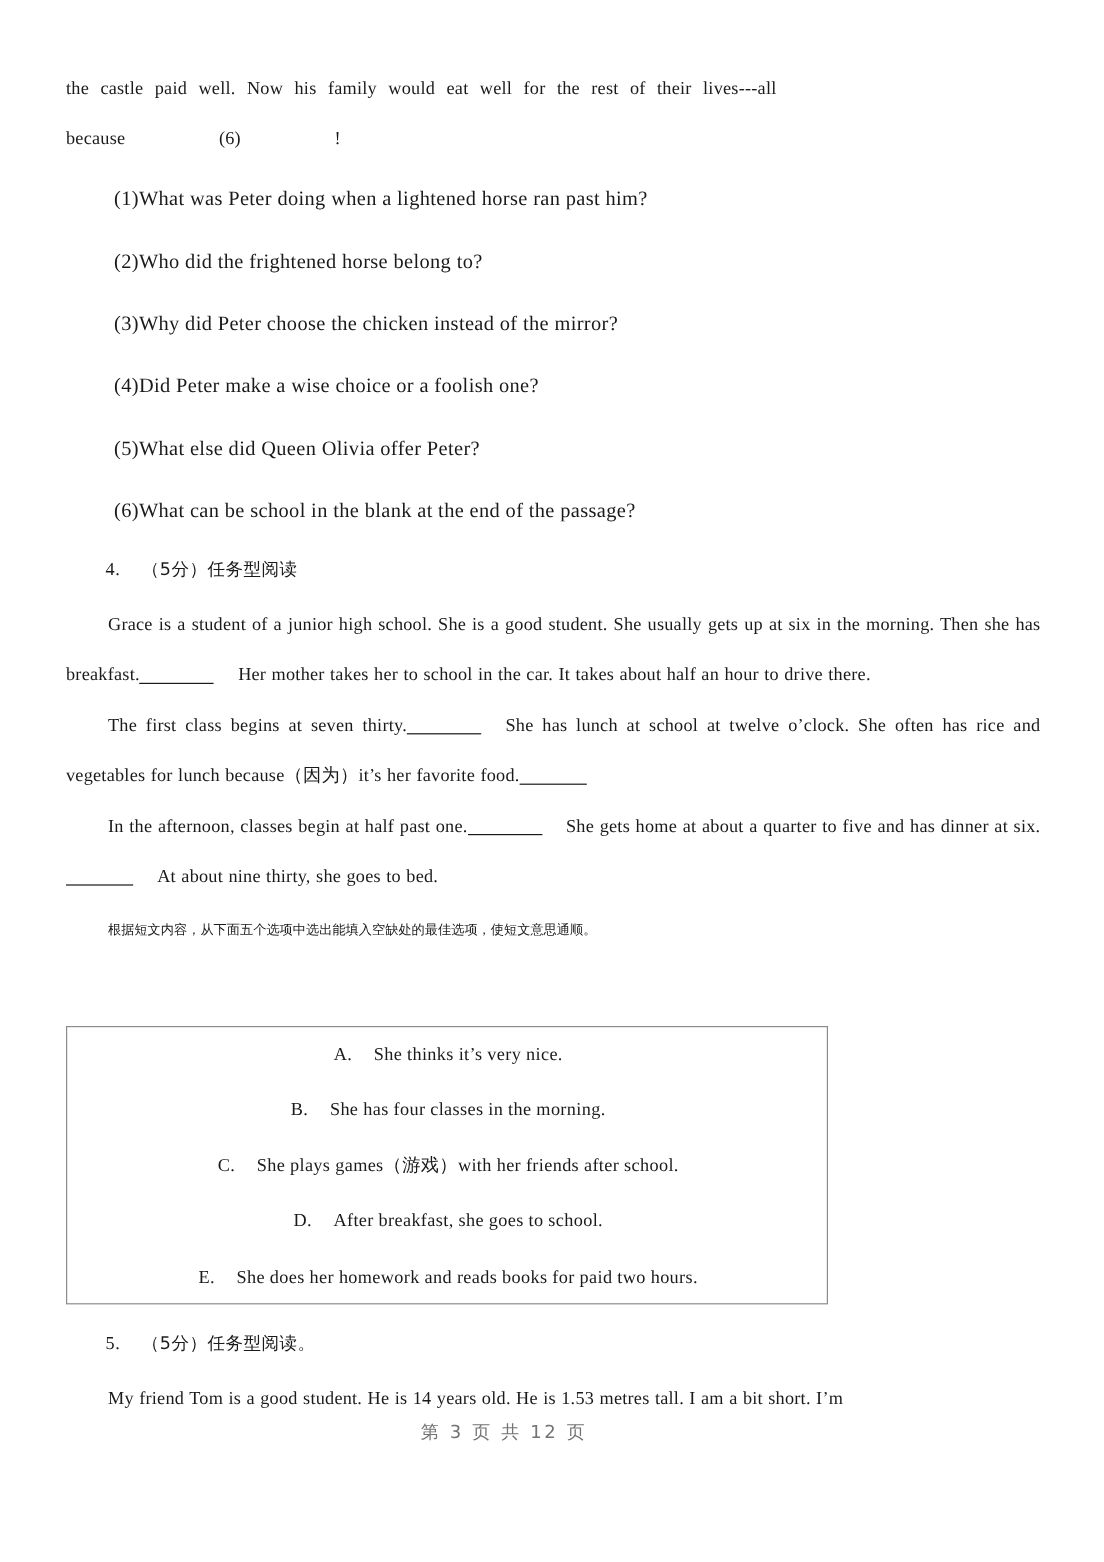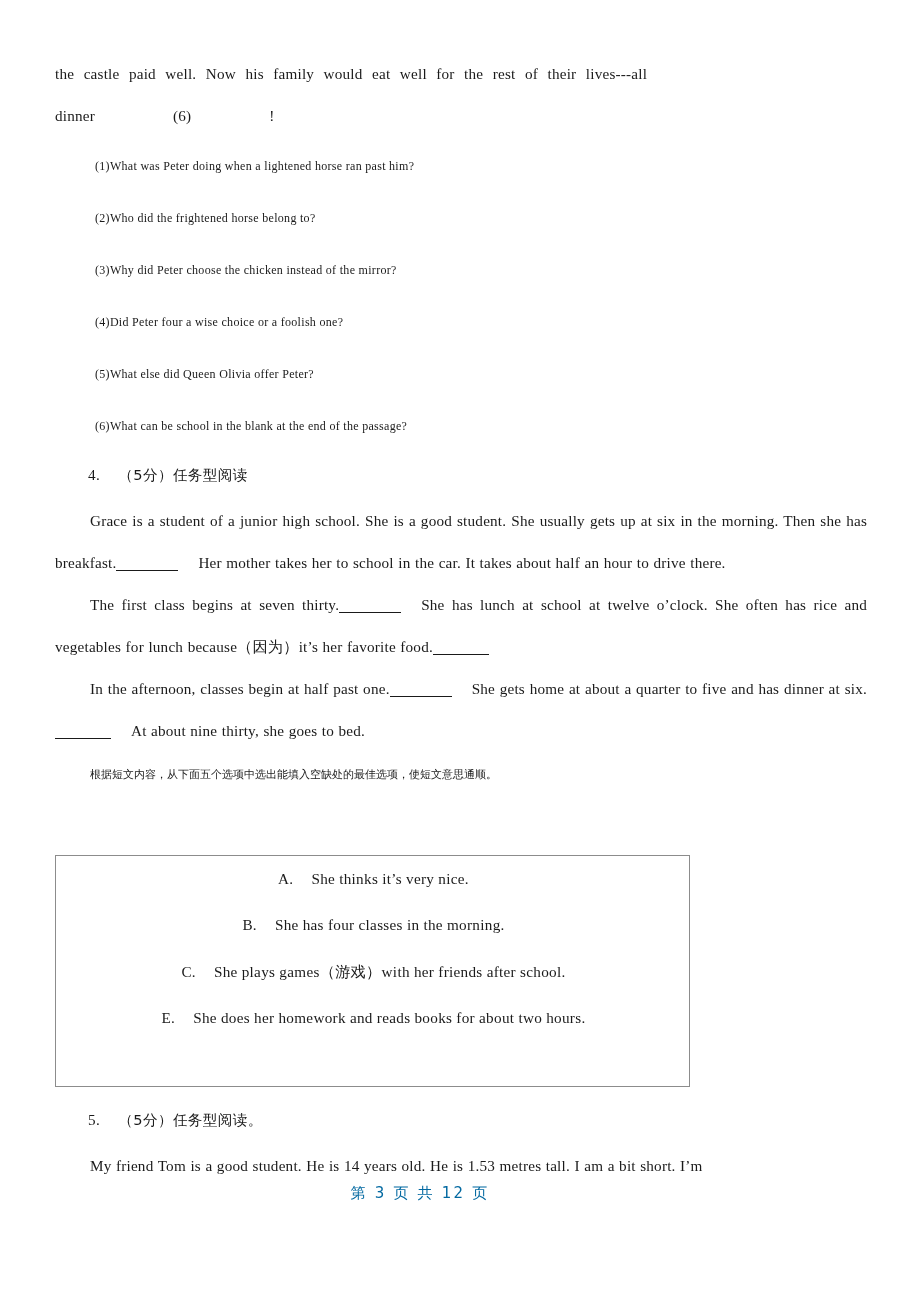--- a/index.html
+++ b/index.html
@@ -34,21 +34,21 @@
     word-spacing: 0.5px;
   }
   .para.indent {
     text-indent: 35px;
   }
   .para.wide {            
     word-spacing: 5.5px;
   }
 
   .qline {
-    font-size: 12px;
+    font-size: 17px;
     line-height: 52px;
     margin: 0;
     padding-left: 40px;
     white-space: nowrap;
     letter-spacing: 0.3px;
   }
 
   .sec-head {
     font-size: 15.2px;
     line-height: 50px;
@@ -102,65 +102,66 @@
   
   .footer {
     position: absolute;
     left: 0;
     top: 1184px;
     width: 840px;
     text-align: center;
     font-size: 15px;
     letter-spacing: 2.2px;
     font-family: "DejaVu Sans", "Liberation Sans", sans-serif;
-    color: #0369a1;
+    color: #737373;
   }
 
   
   #top-passage { position: absolute; left: 55px; top: 53px; width: 812px; }
   #question-list { position: absolute; left: 55px; top: 140px; width: 812px; }
   #sec4 { position: absolute; left: 55px; top: 450px; width: 812px; }
   #sec5 { position: absolute; left: 55px; top: 1095px; width: 812px; }
 </style>
 </head>
 <body>
 
 <div class="page">
 
   <div id="top-passage">
     <p class="para wide">the castle paid well. Now his family would eat well for the rest of their lives---all</p>
-    <p class="para"><span>dinner</span><span class="gap-xl"></span><span>(6)</span><span class="gap-xl"></span><span>!</span></p>
+    <p class="para"><span>because</span><span class="gap-xl"></span><span>(6)</span><span class="gap-xl"></span><span>!</span></p>
   </div>
 
   <div id="question-list">
     <p class="qline"><span>(1)</span><span>What was Peter doing when a lightened horse ran past him?</span></p>
     <p class="qline"><span>(2)</span><span>Who did the frightened horse belong to?</span></p>
     <p class="qline"><span>(3)</span><span>Why did Peter choose the chicken instead of the mirror?</span></p>
-    <p class="qline"><span>(4)</span><span>Did Peter four a wise choice or a foolish one?</span></p>
+    <p class="qline"><span>(4)</span><span>Did Peter make a wise choice or a foolish one?</span></p>
     <p class="qline"><span>(5)</span><span>What else did Queen Olivia offer Peter?</span></p>
     <p class="qline"><span>(6)</span><span>What can be school in the blank at the end of the passage?</span></p>
   </div>
 
   <div id="sec4">
     <p class="sec-head"><span>4.</span><span class="gap"></span><span class="cjk">（5分）</span><span class="cjk">任务型阅读</span></p>
 
     <p class="para indent"><span>Grace is a student of a junior high school. She is a good student. She usually gets up at six in the morning. Then she has breakfast.</span><span class="blank"></span><span class="gap"></span><span>Her mother takes her to school in the car. It takes about half an hour to drive there.</span></p>
 
     <p class="para indent"><span>The first class begins at seven thirty.</span><span class="blank"></span><span class="gap"></span><span>She has lunch at school at twelve o’clock. She often has rice and vegetables for lunch because（因为）it’s her favorite food.</span><span class="blank sm"></span></p>
 
     <p class="para indent"><span>In the afternoon, classes begin at half past one.</span><span class="blank"></span><span class="gap"></span><span>She gets home at about a quarter to five and has dinner at six.</span><span class="blank sm"></span><span class="gap"></span><span>At about nine thirty, she goes to bed.</span></p>
 
     <p class="instruction cjk">根据短文内容，从下面五个选项中选出能填入空缺处的最佳选项，使短文意思通顺。</p>
   </div>
 
   <div class="options-box">
     <div class="option-row"><span>A.</span><span class="gap"></span><span>She thinks it’s very nice.</span></div>
     <div class="option-row"><span>B.</span><span class="gap"></span><span>She has four classes in the morning.</span></div>
     <div class="option-row"><span>C.</span><span class="gap"></span><span>She plays games（游戏）with her friends after school.</span></div>
-    <div class="option-row"><span>E.</span><span class="gap"></span><span>She does her homework and reads books for about two hours.</span></div>
+    <div class="option-row"><span>D.</span><span class="gap"></span><span>After breakfast, she goes to school.</span></div>
+    <div class="option-row"><span>E.</span><span class="gap"></span><span>She does her homework and reads books for paid two hours.</span></div>
   </div>
 
   <div id="sec5">
     <p class="sec-head"><span>5.</span><span class="gap"></span><span class="cjk">（5分）</span><span class="cjk">任务型阅读。</span></p>
     <p class="para indent">My friend Tom is a good student. He is 14 years old. He is 1.53 metres tall. I am a bit short. I’m</p>
   </div>
 
   <div class="footer">第 3 页 共 12 页</div>
 
 </div>

